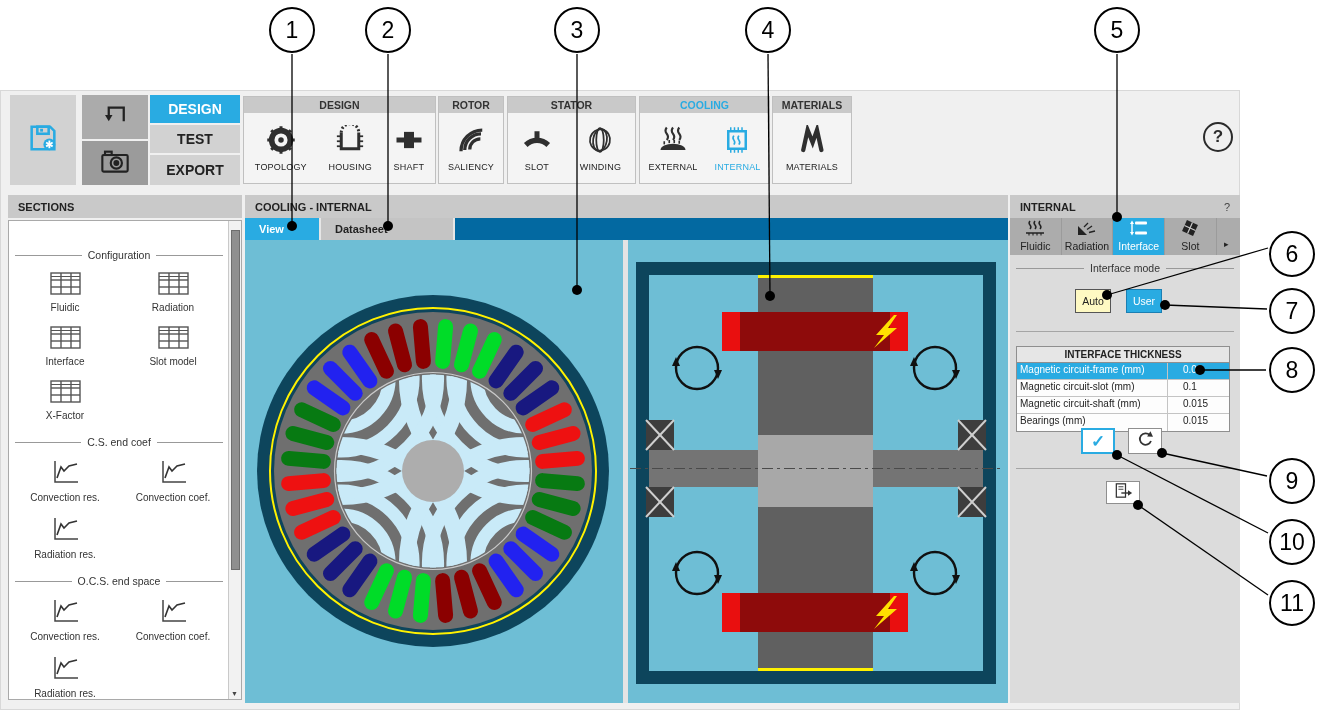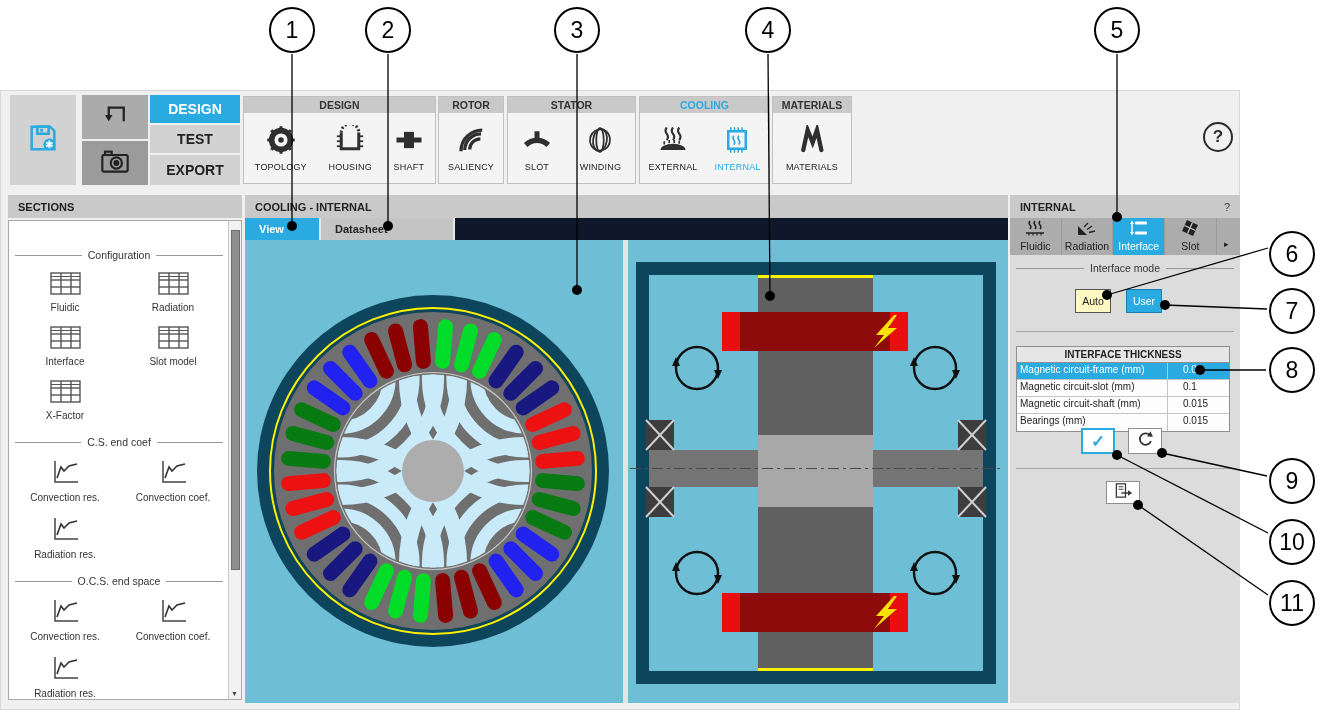--- a/index.html
+++ b/index.html
@@ -29,21 +29,21 @@
   .sec-title { display:flex; align-items:center; gap:6px; margin:9px 4px 4px 4px; font-size:10.5px; color:#333; }
   .sec-title::before, .sec-title::after { content:""; flex:1; border-top:1px solid #999; }
   .sec-grid { display:grid; grid-template-columns:1fr 1fr; }
   .sitem { display:flex; flex-direction:column; align-items:center; gap:3px; padding:7px 0 6px 0; cursor:pointer; }
   .sitem .slabel { font-size:10px; color:#333; }
   .scroll { position:absolute; left:228px; top:221px; width:13px; height:478px; background:#F2F2F2; border-left:1px solid #C9C9C9; }
   .thumb { position:absolute; left:2px; top:9px; width:9px; height:340px; background:#8F8F8F; border:1px solid #6E6E6E; }
   .sarrow { position:absolute; left:2px; bottom:2px; font-size:7px; color:#444; }
 
   
-  .mtabs { position:absolute; left:245px; top:218px; width:763px; height:22px; background:#0f172a; display:flex; }
+  .mtabs { position:absolute; left:245px; top:218px; width:763px; height:22px; background:#0369a1; display:flex; }
   .mtab { height:22px; display:flex; align-items:center; padding:0 14px; font-size:11px; font-weight:bold; color:#222; background:#C4C4C4; border-right:2px solid #E6E6E6; cursor:pointer; }
   .mtab.active { background:#29ABE2; color:#fff; }
   .pane { position:absolute; top:240px; height:463px; background:#6EBED5; overflow:hidden; }
   .pane-div { position:absolute; left:623px; top:240px; width:5px; height:463px; background:#E4E4E4; }
 
   
   .rpanel-bg { position:absolute; left:1010px; top:195px; width:230px; height:508px; background:#DCDCDC; }
   .rtabs { position:absolute; left:1010px; top:218px; width:230px; height:37px; background:#ACACAC; display:flex; }
   .rtab { width:51.7px; height:37px; display:flex; flex-direction:column; align-items:center; justify-content:flex-end; padding-bottom:3px; gap:2px; font-size:10.5px; color:#222; cursor:pointer; border-right:1px solid #9B9B9B; }
   .rtab.active { background:#29ABE2; color:#fff; }

